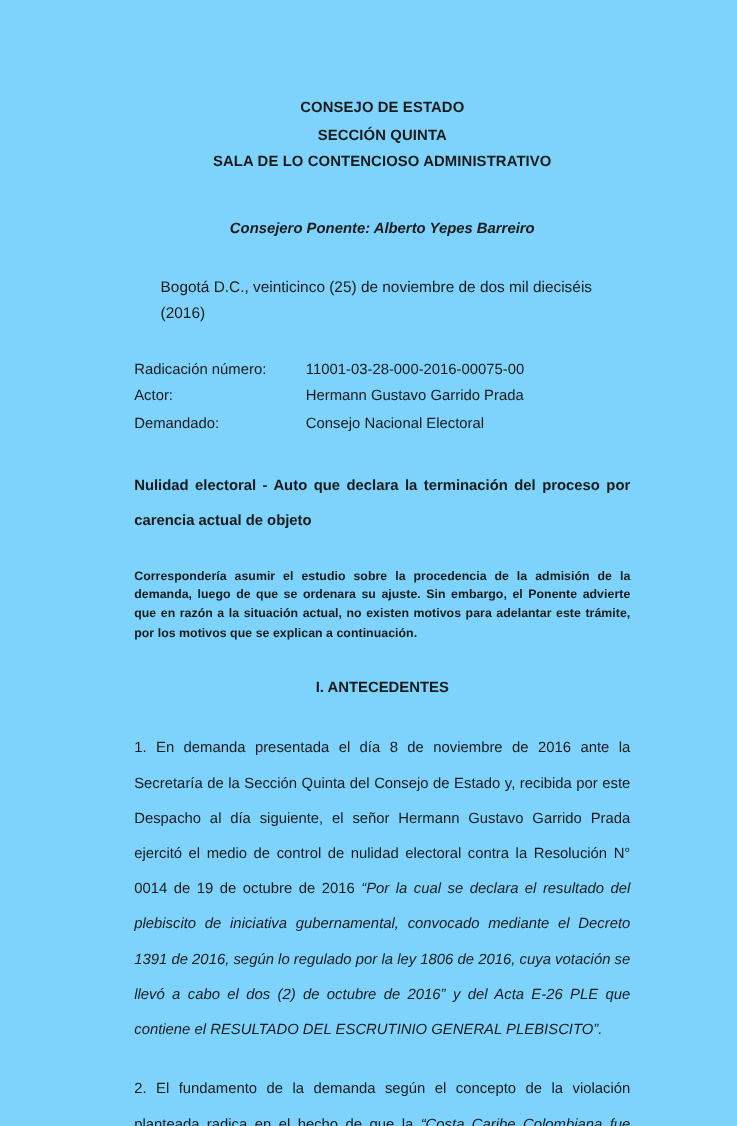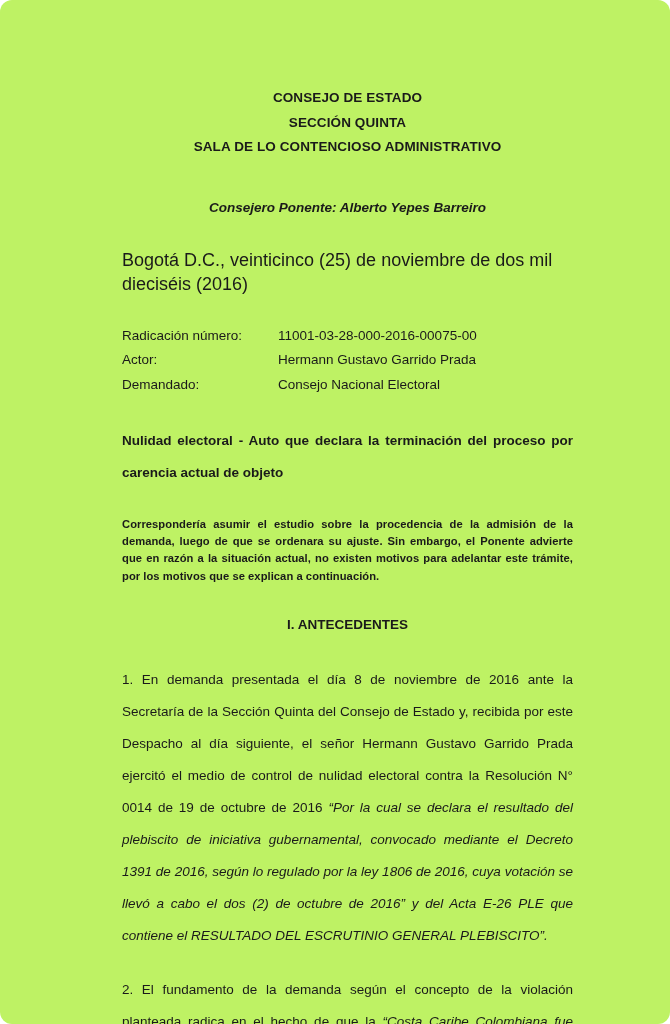--- a/index.html
+++ b/index.html
@@ -17,22 +17,21 @@
     color: #1a1a1a;
     -webkit-font-smoothing: antialiased;
   }
 
   .page {
     position: absolute;
     top: 0;
     left: 0;
     width: 670px;
     height: 1024px;
-    background: #bef264;
-    border-radius: 12px;
+    background: #7dd3fc;
   }
 
   .content {
     position: absolute;
     left: 122px;
     top: 86px;
     width: 451px;
   }
 
   
@@ -49,23 +48,24 @@
   .ponente {
     text-align: center;
     font-size: 13.5px;
     font-weight: bold;
     line-height: 24px;
     margin-top: 36px;
     font-style: italic;
   }
 
   .date-line {
-    font-size: 18px;
+    font-size: 14px;
     line-height: 24px;
     margin-top: 28px;
+    margin-left: 24px;
   }
 
   
   .rad-block {
     margin-top: 28px;
   }
   .rad-row {
     display: flex;
     font-size: 13.5px;
     font-weight: normal;

